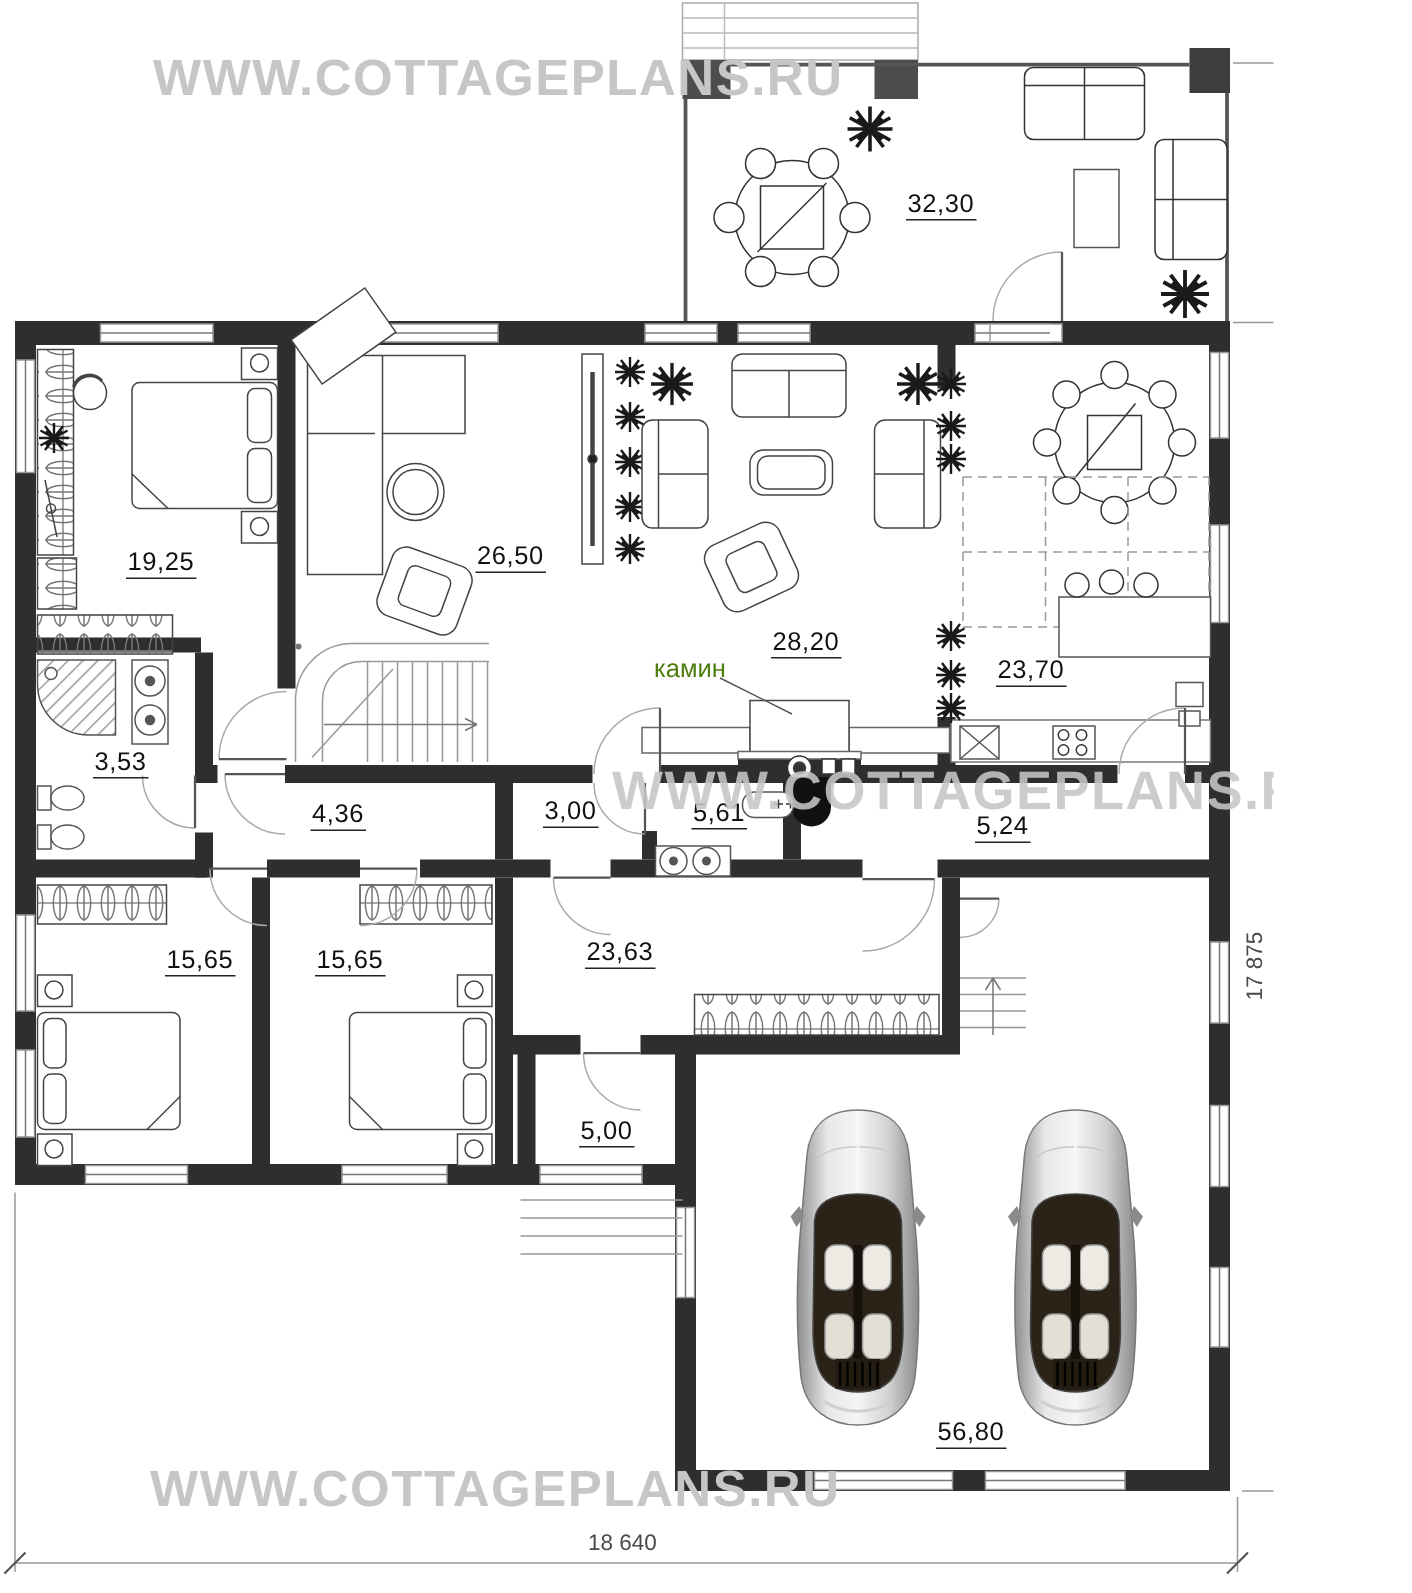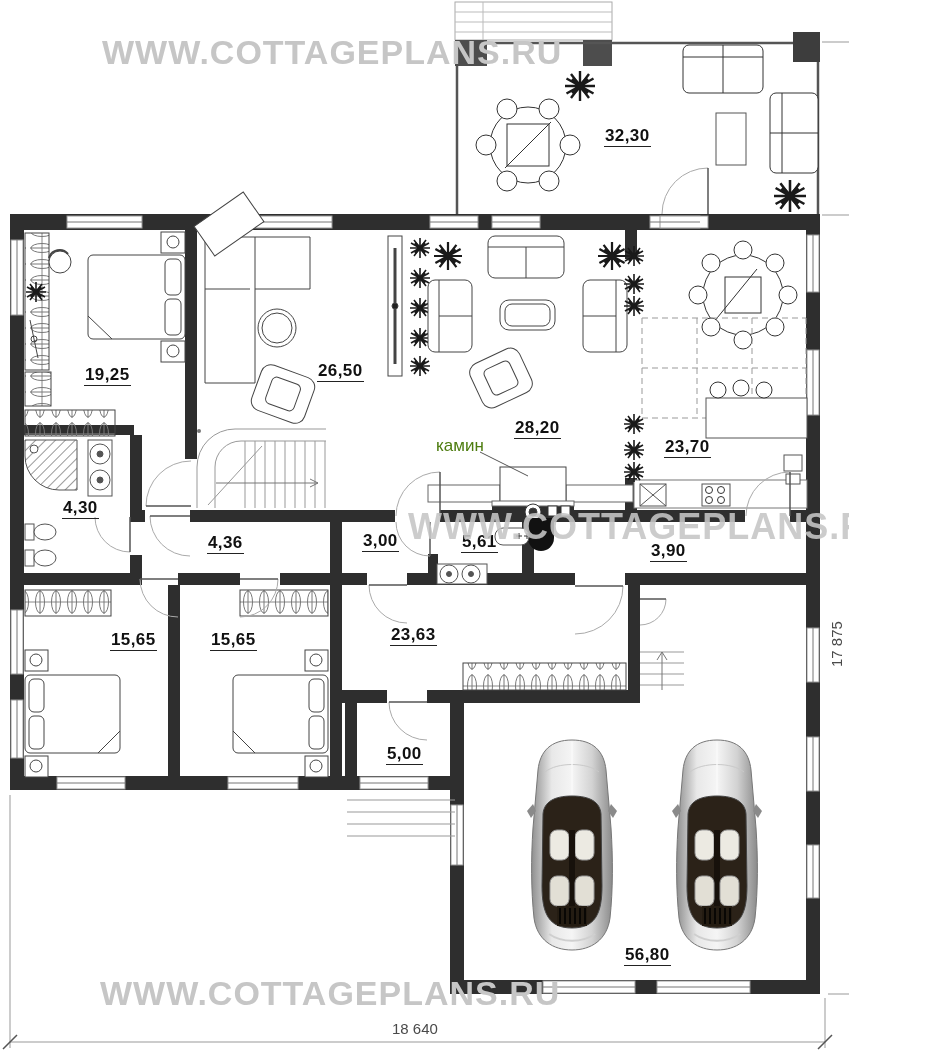--- a/index.html
+++ b/index.html
@@ -5,21 +5,21 @@
   html,body{margin:0;padding:0;background:#fff;}
   .plan{position:relative;width:849px;height:1062px;background:#ffffff;overflow:hidden;
         font-family:"Liberation Sans",sans-serif;}
   .plan svg{position:absolute;left:0;top:0;}
   .wm{position:absolute;font-weight:bold;color:#c6c6c6;letter-spacing:1px;white-space:nowrap;
       z-index:6;font-family:"Liberation Sans",sans-serif;}
   .wm-top{left:102px;top:33px;font-size:34px;}
   .wm-mid{left:408px;top:506px;font-size:36px;opacity:.88;}
   .wm-bottom{left:100px;top:974px;font-size:34px;}
   .area-label{position:absolute;font-size:17px;color:#111;z-index:5;}
-  .area-label span{border-bottom:1.5px solid #222;padding:0 1px 1px;letter-spacing:.4px;font-weight:bold;}
+  .area-label span{border-bottom:1.5px solid #222;padding:0 1px 1px;letter-spacing:.4px;}
   .txt-label{position:absolute;font-size:17px;color:#4d7c0f;z-index:5;}
   .dim{position:absolute;font-size:15px;color:#4a4a4a;z-index:5;white-space:nowrap;}
   .dim-v{transform:rotate(-90deg);transform-origin:left bottom;}
 </style>
 </head>
 <body>
 
 <div class="plan">
 
   <div class="wm wm-top">WWW.COTTAGEPLANS.RU</div>
@@ -375,25 +375,25 @@
         <path d="M3,1049 l14,-14 M818,1049 l14,-14"></path>
       </g>
     </g>
   </svg>
 
   <div class="area-label" style="left:604px;top:126px"><span>32,30</span></div>
   <div class="area-label" style="left:84px;top:365px"><span>19,25</span></div>
   <div class="area-label" style="left:317px;top:361px"><span>26,50</span></div>
   <div class="area-label" style="left:514px;top:418px"><span>28,20</span></div>
   <div class="area-label" style="left:664px;top:437px"><span>23,70</span></div>
-  <div class="area-label" style="left:62px;top:498px"><span>4,30</span></div>
+  <div class="area-label" style="left:62px;top:498px"><span>3,53</span></div>
   <div class="area-label" style="left:207px;top:533px"><span>4,36</span></div>
   <div class="area-label" style="left:362px;top:531px"><span>3,00</span></div>
   <div class="area-label" style="left:461px;top:532px"><span>5,61</span></div>
-  <div class="area-label" style="left:650px;top:541px"><span>3,90</span></div>
+  <div class="area-label" style="left:650px;top:541px"><span>5,24</span></div>
   <div class="area-label" style="left:110px;top:630px"><span>15,65</span></div>
   <div class="area-label" style="left:210px;top:630px"><span>15,65</span></div>
   <div class="area-label" style="left:390px;top:625px"><span>23,63</span></div>
   <div class="area-label" style="left:386px;top:744px"><span>5,00</span></div>
   <div class="area-label" style="left:624px;top:945px"><span>56,80</span></div>
 
   <div class="txt-label" style="left:436px;top:436px">камин</div>
 
   <div class="dim dim-v" style="left:845px;top:650px">17 875</div>
   <div class="dim dim-v" style="left:892px;top:558px">21 930</div>

